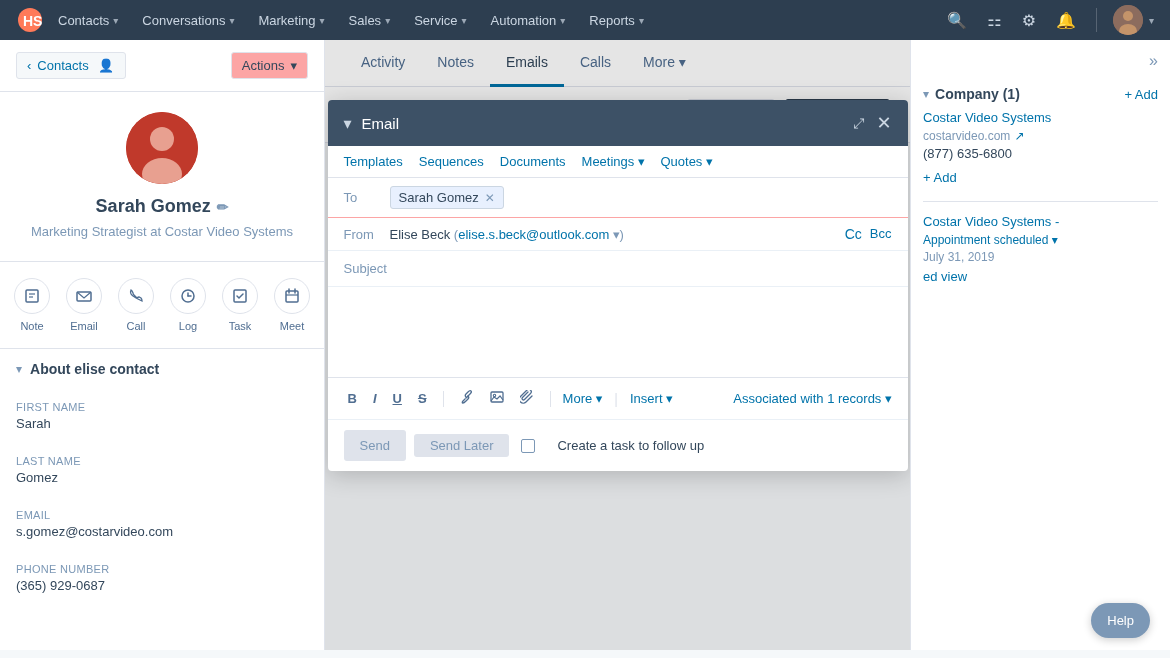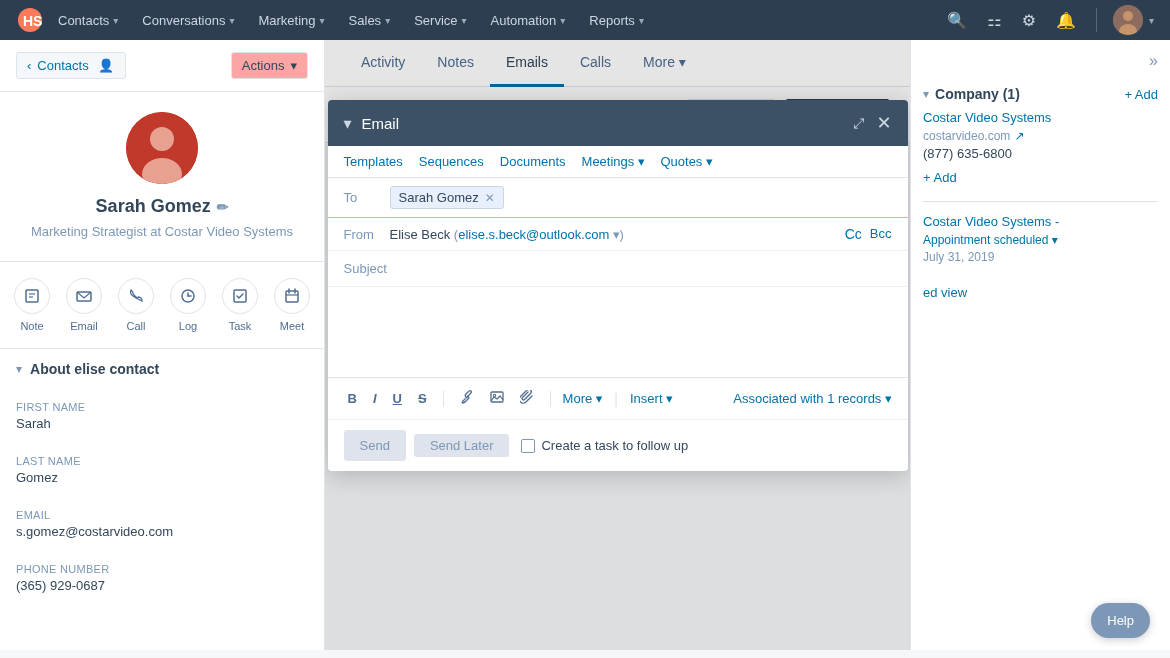--- a/index.html
+++ b/index.html
@@ -111,21 +111,21 @@
 
     .modal-footer { border-top: 1px solid #dfe3eb; padding: 10px 16px; display: flex; align-items: center; gap: 8px; flex-shrink: 0; }
     .format-toolbar { display: flex; align-items: center; gap: 8px; flex: 1; }
     .format-btn { color: #506e91; font-size: 13px; cursor: pointer; padding: 2px 4px; border: none; background: none; font-weight: bold; }
     .format-separator { width: 1px; height: 16px; background: #dfe3eb; margin: 0 4px; }
     .associated-link { color: #0073aa; font-size: 13px; cursor: pointer; display: flex; align-items: center; gap: 4px; margin-left: auto; }
 
     .modal-send-bar { padding: 10px 16px; border-top: 1px solid #eaf0f6; display: flex; align-items: center; gap: 8px; flex-shrink: 0; }
     .send-btn { background: #dfe3eb; color: #7c98b6; border: none; padding: 8px 16px; border-radius: 3px; font-size: 13px; cursor: pointer; }
     .send-later-btn { background: #dfe3eb; color: #7c98b6; border: none; padding: 4px 16px; border-radius: 3px; font-size: 13px; cursor: pointer; }
-    .follow-up-check { display: flex; align-items: center; gap: 6px; font-size: 13px; color: #33475b; margin-left: 4px; }
+    .follow-up-check { display: flex; align-items: center; gap: 22px; font-size: 13px; color: #33475b; margin-left: 4px; }
     .checkbox { width: 14px; height: 14px; border: 1px solid #7c98b6; border-radius: 2px; background: #fff; cursor: pointer; flex-shrink: 0; }
 
     
     .hs-logo { display: flex; align-items: center; justify-content: center; width: 28px; height: 28px; }
   </style>
 </head>
 <body>
 
 <nav class="top-nav">
   <div class="hs-logo">
@@ -451,20 +451,20 @@
 
     <div class="deal-section">
       <div style="height:1px;background:#dfe3eb;margin:12px 0;"></div>
       <div class="deal-name">Costar Video Systems -</div>
       <div class="deal-status">
         <span style="color:#0073aa;cursor:pointer;">Appointment scheduled ▾</span>
       </div>
       <div class="deal-status">
         <span>July 31, 2019</span>
       </div>
-      <div style="margin-top:20px;">
+      <div style="margin-top:4px;">
         <span class="add-link">ed view</span>
       </div>
     </div>
   </aside>
 </div>
 
 <div class="help-btn">Help</div>
 
 </body></html>

